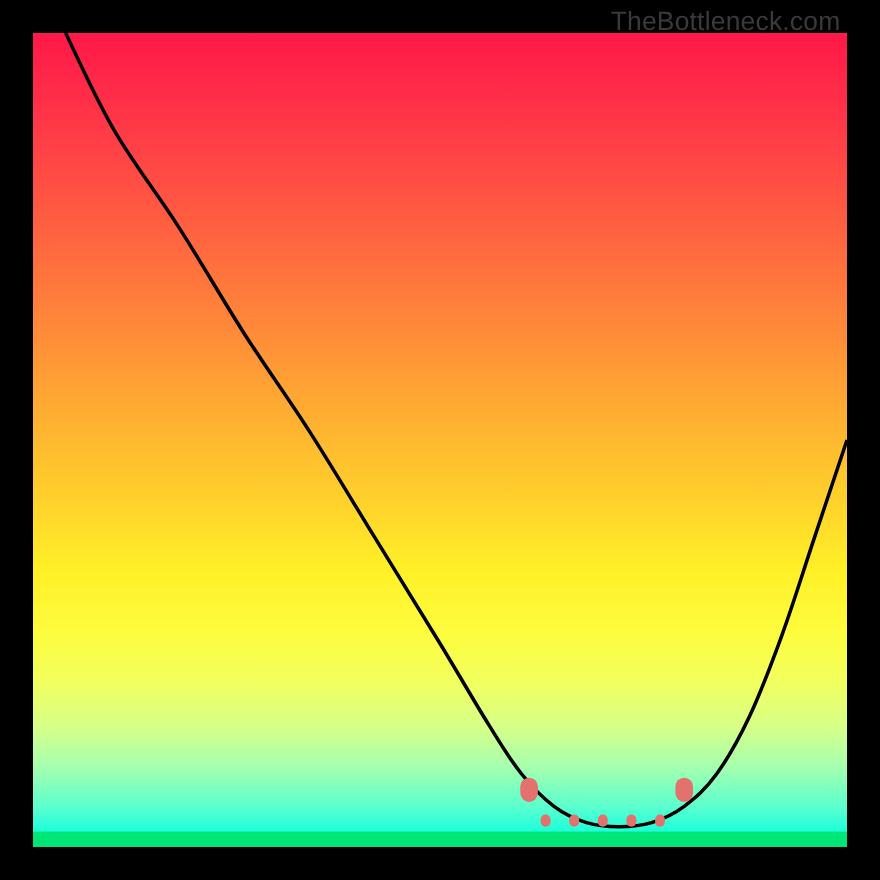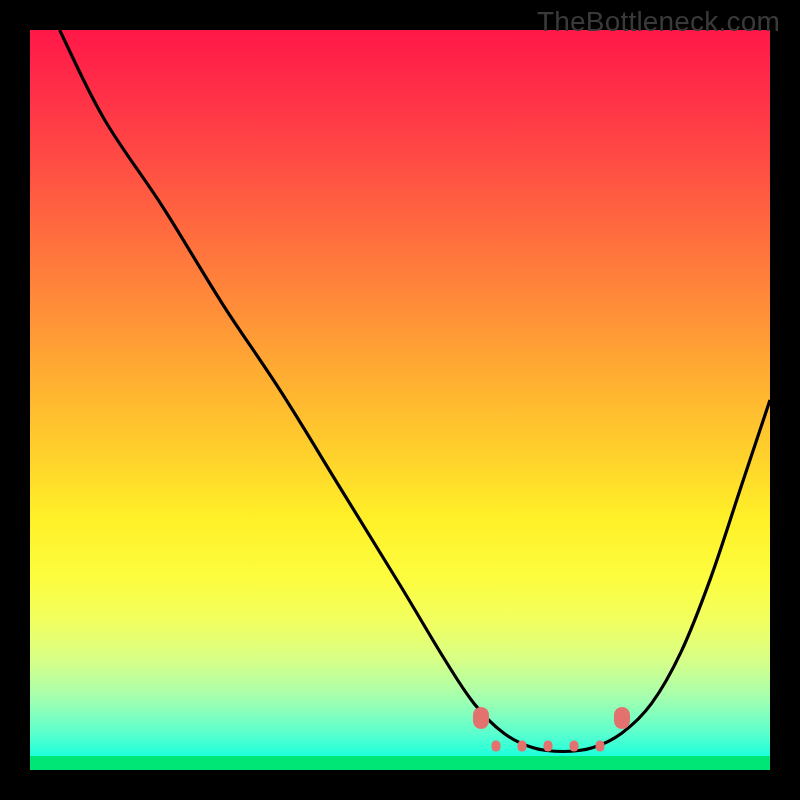--- a/index.html
+++ b/index.html
@@ -1,17 +1,17 @@
 <!DOCTYPE html>
 <html><head>
 <meta charset="utf-8">
 <style>
   * { margin: 0; padding: 0; box-sizing: border-box; }
   body { width: 800px; height: 800px; overflow: hidden; background: #000; position: relative; font-family: Arial, sans-serif; }
-  .watermark { position: absolute; top: 6px; right: 20px; color: #3a3a3a; font-size: 28px; font-weight: 500; z-index: 10; letter-spacing: 0.2px; }
+  .watermark { position: absolute; top: 6px; right: 36px; color: #3a3a3a; font-size: 24px; font-weight: 500; z-index: 10; letter-spacing: 0.2px; }
   .plot-area { position: absolute; left: 30px; top: 30px; width: 740px; height: 740px; }
   .gradient-bg { position: absolute; inset: 0; background: linear-gradient(to bottom,
       #ff1848 0%,
       #ff2e48 8%,
       #ff4d44 18%,
       #ff6e3e 28%,
       #ff8f38 38%,
       #ffb231 48%,
       #ffd32b 58%,
       #fff028 66%,

